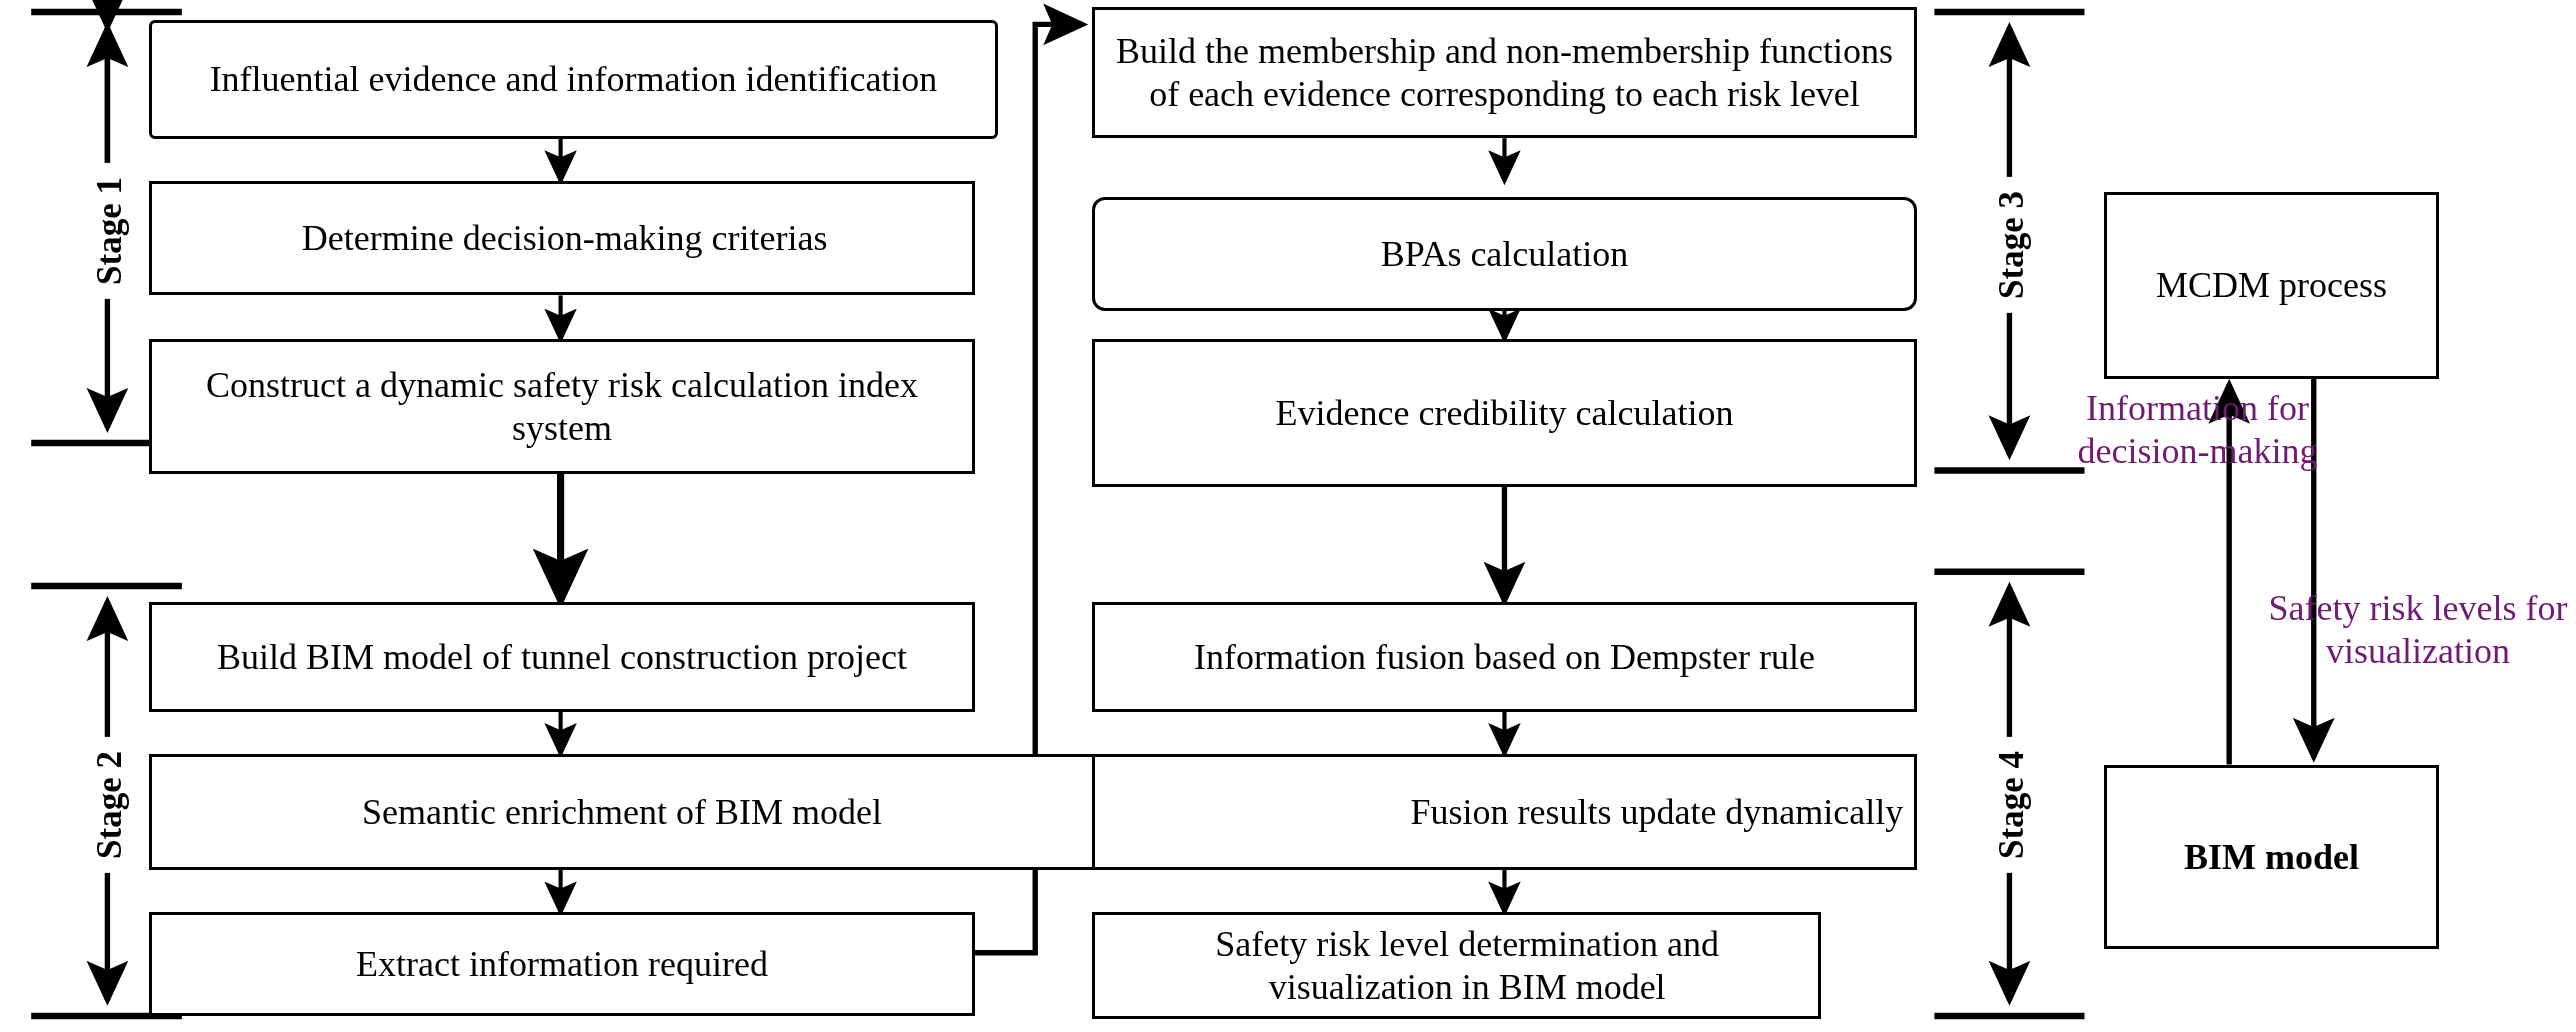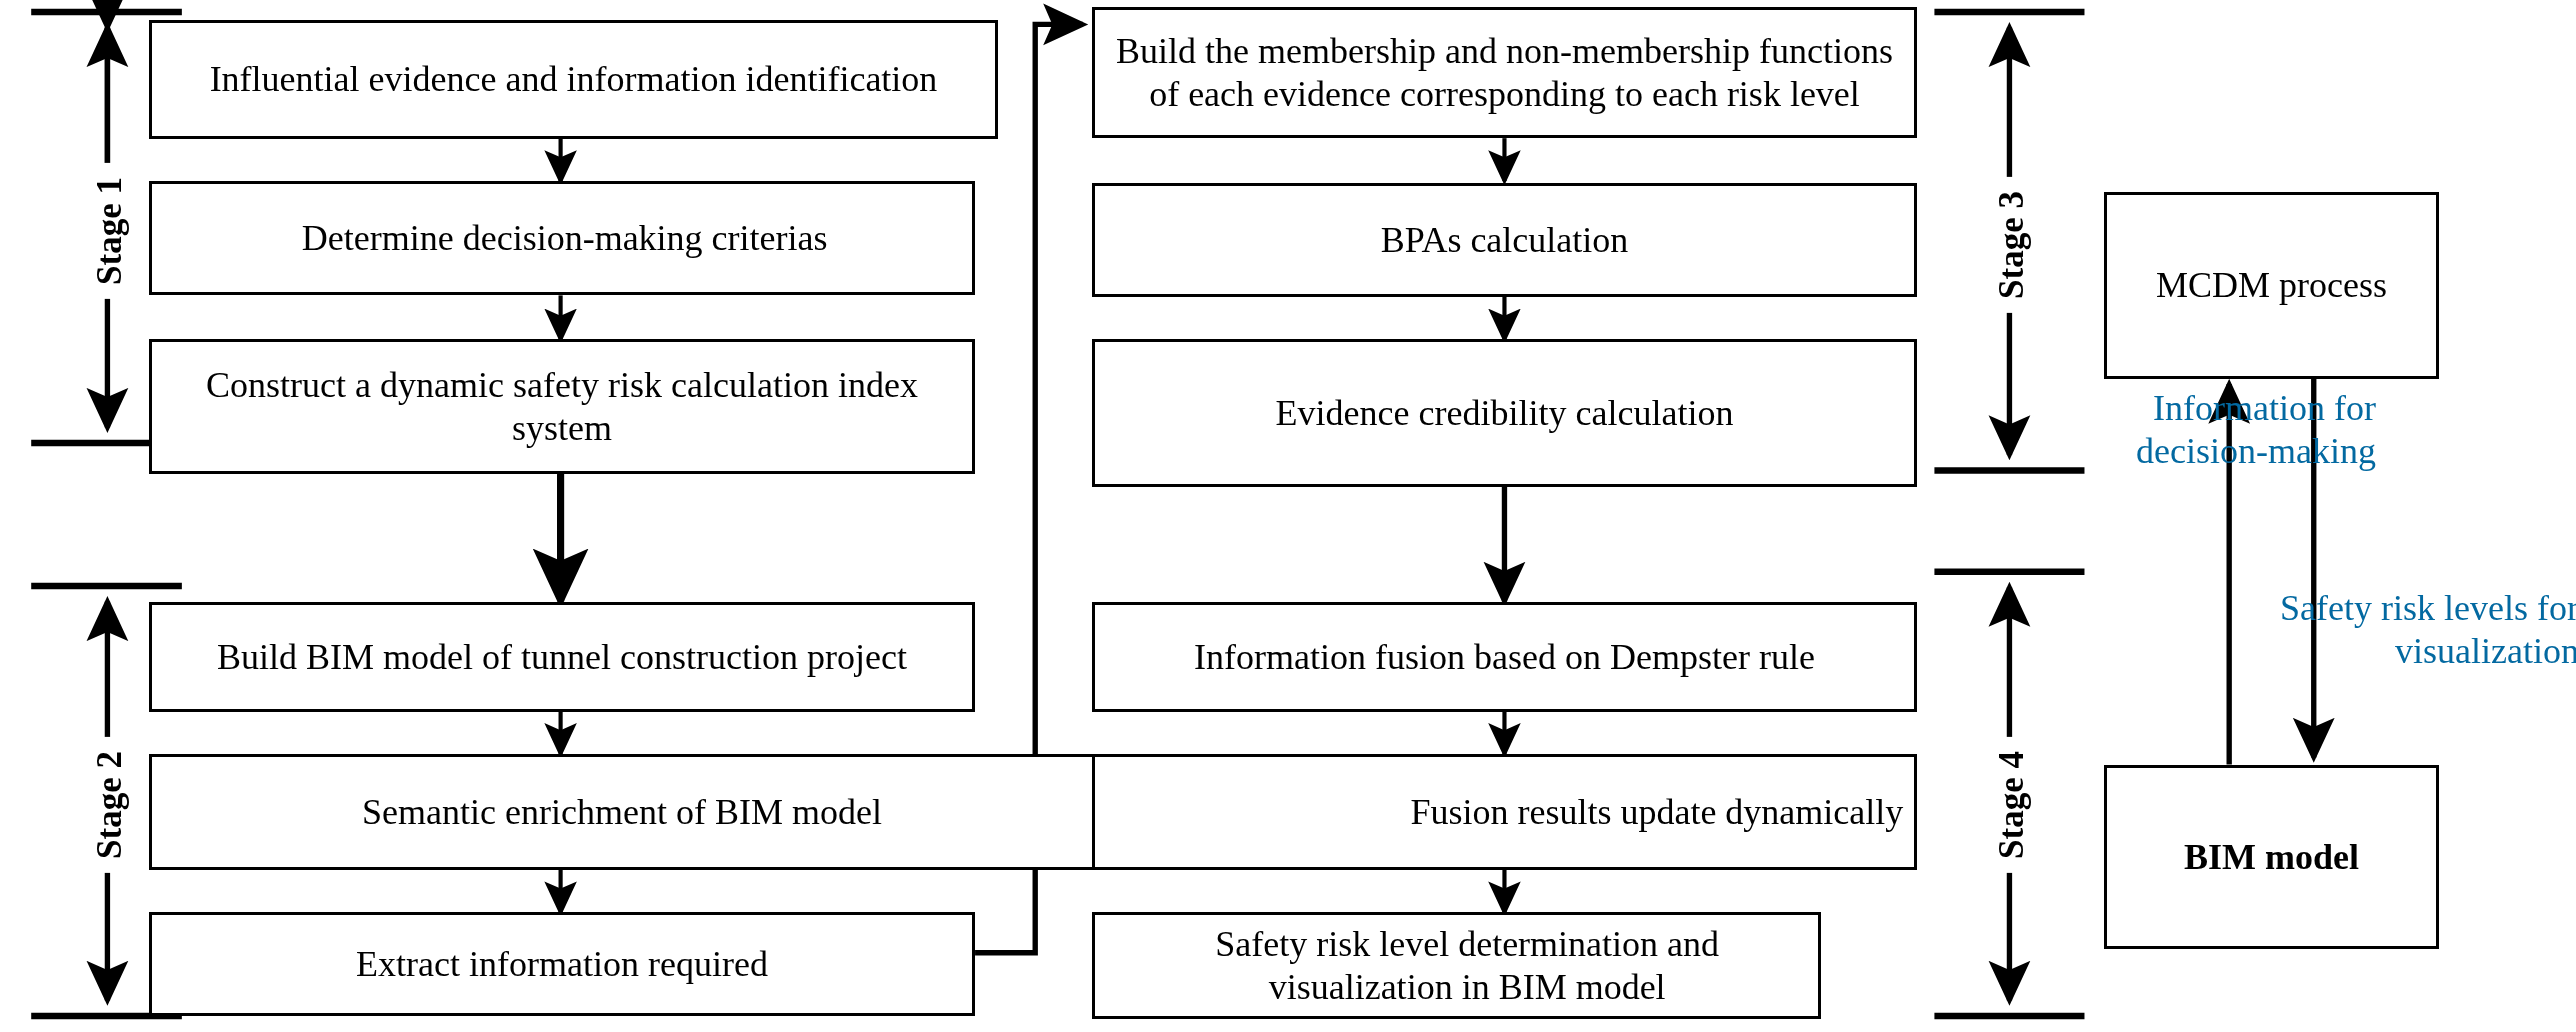--- a/index.html
+++ b/index.html
@@ -35,24 +35,24 @@
     font-size: 36px;
     line-height: 1.18;
     padding: 0 10.7px;
   }
   .node .label {
     display: block;
     width: 100%;
   }
   .edge-label {
     position: absolute;
-    color: #0369a1;
+    color: #701a75;
     font-size: 36px;
     line-height: 1.2;
-    text-align: right;
+    text-align: center;
     white-space: pre-line;
   }
   .stage-label {
     position: absolute;
     color: #000000;
     font-size: 35px;
     font-weight: bold;
     font-family: "Liberation Serif", "DejaVu Serif", serif;
     transform-origin: 50% 50%;
     transform: rotate(-90deg);
@@ -130,21 +130,21 @@
       <path d="M3743,1284 L3743,645" stroke="#000" stroke-width="9" fill="none" marker-end="url(#ah)"></path>
       <path d="M3885,636 L3885,1272" stroke="#000" stroke-width="9" fill="none" marker-end="url(#ah)"></path>
     </g>
   </svg>
 
   <div class="stage-label" style="left:42px; top:211px; width:131px;">Stage 1</div>
   <div class="stage-label" style="left:42px; top:785px; width:131px;">Stage 2</div>
   <div class="stage-label" style="left:1944px; top:225px; width:131px;">Stage 3</div>
   <div class="stage-label" style="left:1944px; top:785px; width:131px;">Stage 4</div>
 
-  <div class="node" style="left:149px; top:19.7px; width:849px; height:119px;">
+  <div class="node" style="left:149px; top:19.7px; width:849px; height:119px;border-radius:6px;">
     <span class="label">Influential evidence and information identification</span>
   </div>
 
   <div class="node" style="left:149px; top:181px; width:826px; height:114px;padding-left:16px;">
     <span class="label">Determine decision-making criterias</span>
   </div>
 
   <div class="node" style="left:149px; top:339px; width:826px; height:135px;">
     <span class="label">Construct a dynamic safety risk calculation index system</span>
   </div>
@@ -158,21 +158,21 @@
   </div>
 
   <div class="node" style="left:149px; top:912px; width:826px; height:104px;">
     <span class="label">Extract information required</span>
   </div>
 
   <div class="node" style="left:1092px; top:7.1px; width:825px; height:131px;">
     <span class="label">Build the membership and non-membership functions of each evidence corresponding to each risk level</span>
   </div>
 
-  <div class="node" style="left:1092px; top:183px; width:825px; height:114px;">
+  <div class="node" style="left:1092px; top:197px; width:825px; height:114px;border-radius:13px;">
     <span class="label">BPAs calculation</span>
   </div>
 
   <div class="node" style="left:1092px; top:339px; width:825px; height:148px;">
     <span class="label">Evidence credibility calculation</span>
   </div>
 
   <div class="node" style="left:1092px; top:602px; width:825px; height:110px;">
     <span class="label">Information fusion based on Dempster rule</span>
   </div>

